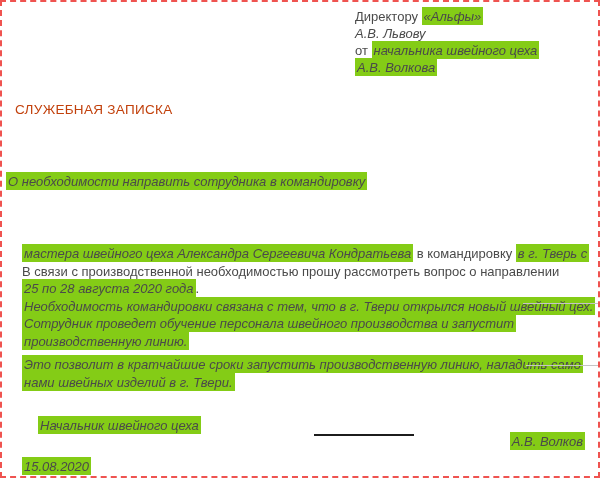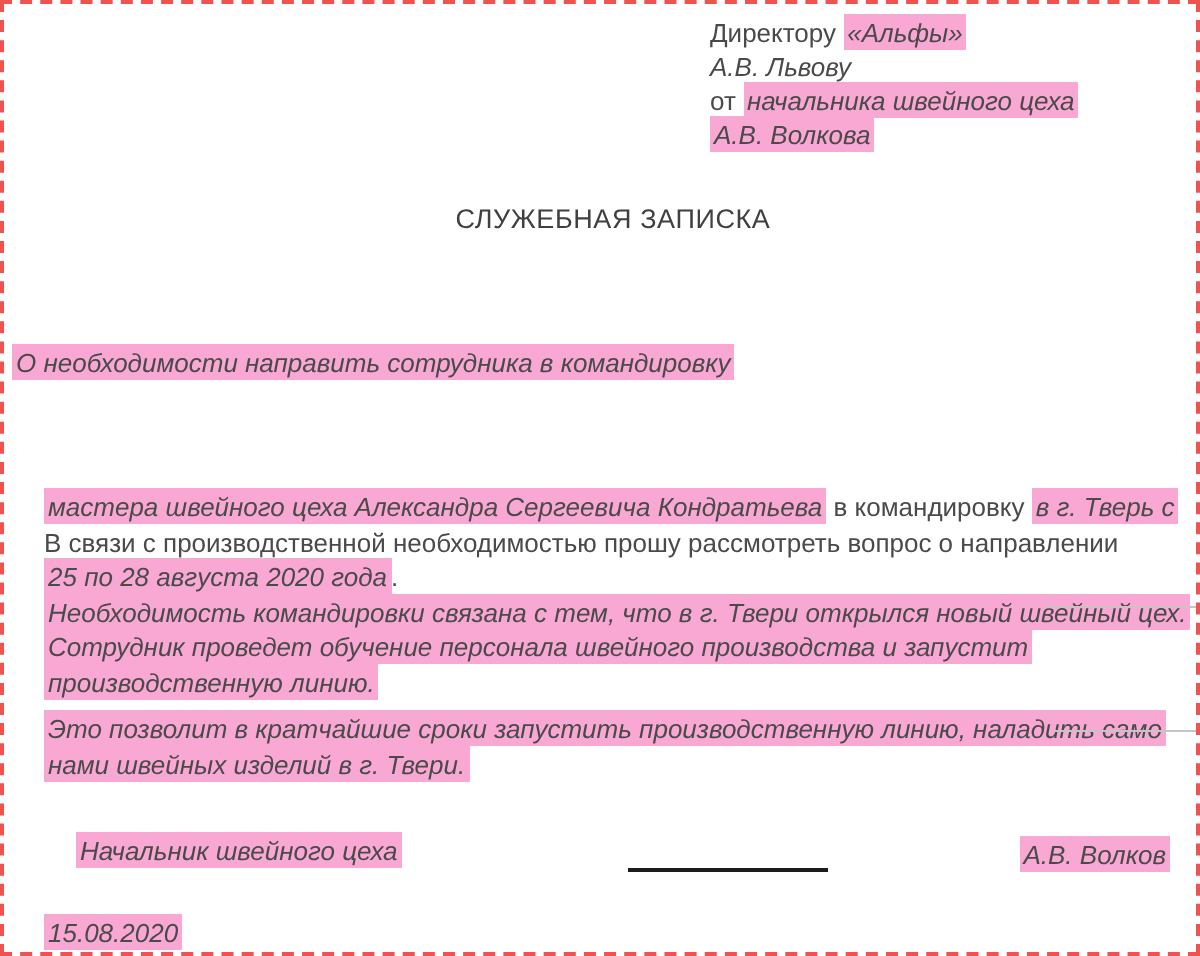--- a/index.html
+++ b/index.html
@@ -10,38 +10,37 @@
     height: 478px;
     background: #ffffff;
     border: 2px dashed #ef5350;
     font-family: "Liberation Sans", "DejaVu Sans", sans-serif;
     color: #4a4a4a;
     overflow: hidden;
   }
   .abs { position: absolute; }
   .txt { font-size: 13px; color: #4a4a4a; white-space: nowrap; }
   .hl {
-    background: #f9a8d4;
+    background: #84cc16;
     font-style: italic;
     padding: 2px 2px 1px 2px;
   }
   .it { font-style: italic; }
   .addressee { left: 353px; top: 6px; line-height: 17px; }
   .memo-title {
     left: 13px; right: 0; top: 100px;
-    text-align: center;
     font-size: 13.5px;
     letter-spacing: 0.3px;
-    color: #404040;
+    color: #c2410c;
   }
   .subject { left: 4px; top: 172px; }
   .body-block { left: 20px; top: 243px; line-height: 17.5px; }
   .body-block-2 { left: 20px; top: 354px; line-height: 17.5px; }
   .sig-position { left: 20px; top: 416px; margin-left: 16px; }
-  .sig-name { right: 13px; top: 418px; }
+  .sig-name { right: 13px; top: 432px; }
   .signature-line {
     left: 312px; top: 432px;
     width: 100px; height: 0;
     border-top: 2px solid #1c1c1c;
   }
   .leader-line {
     height: 0;
     border-top: 1.5px solid #c5c5c5;
   }
   .leader-1 { left: 521px; right: 0; top: 301px; }

